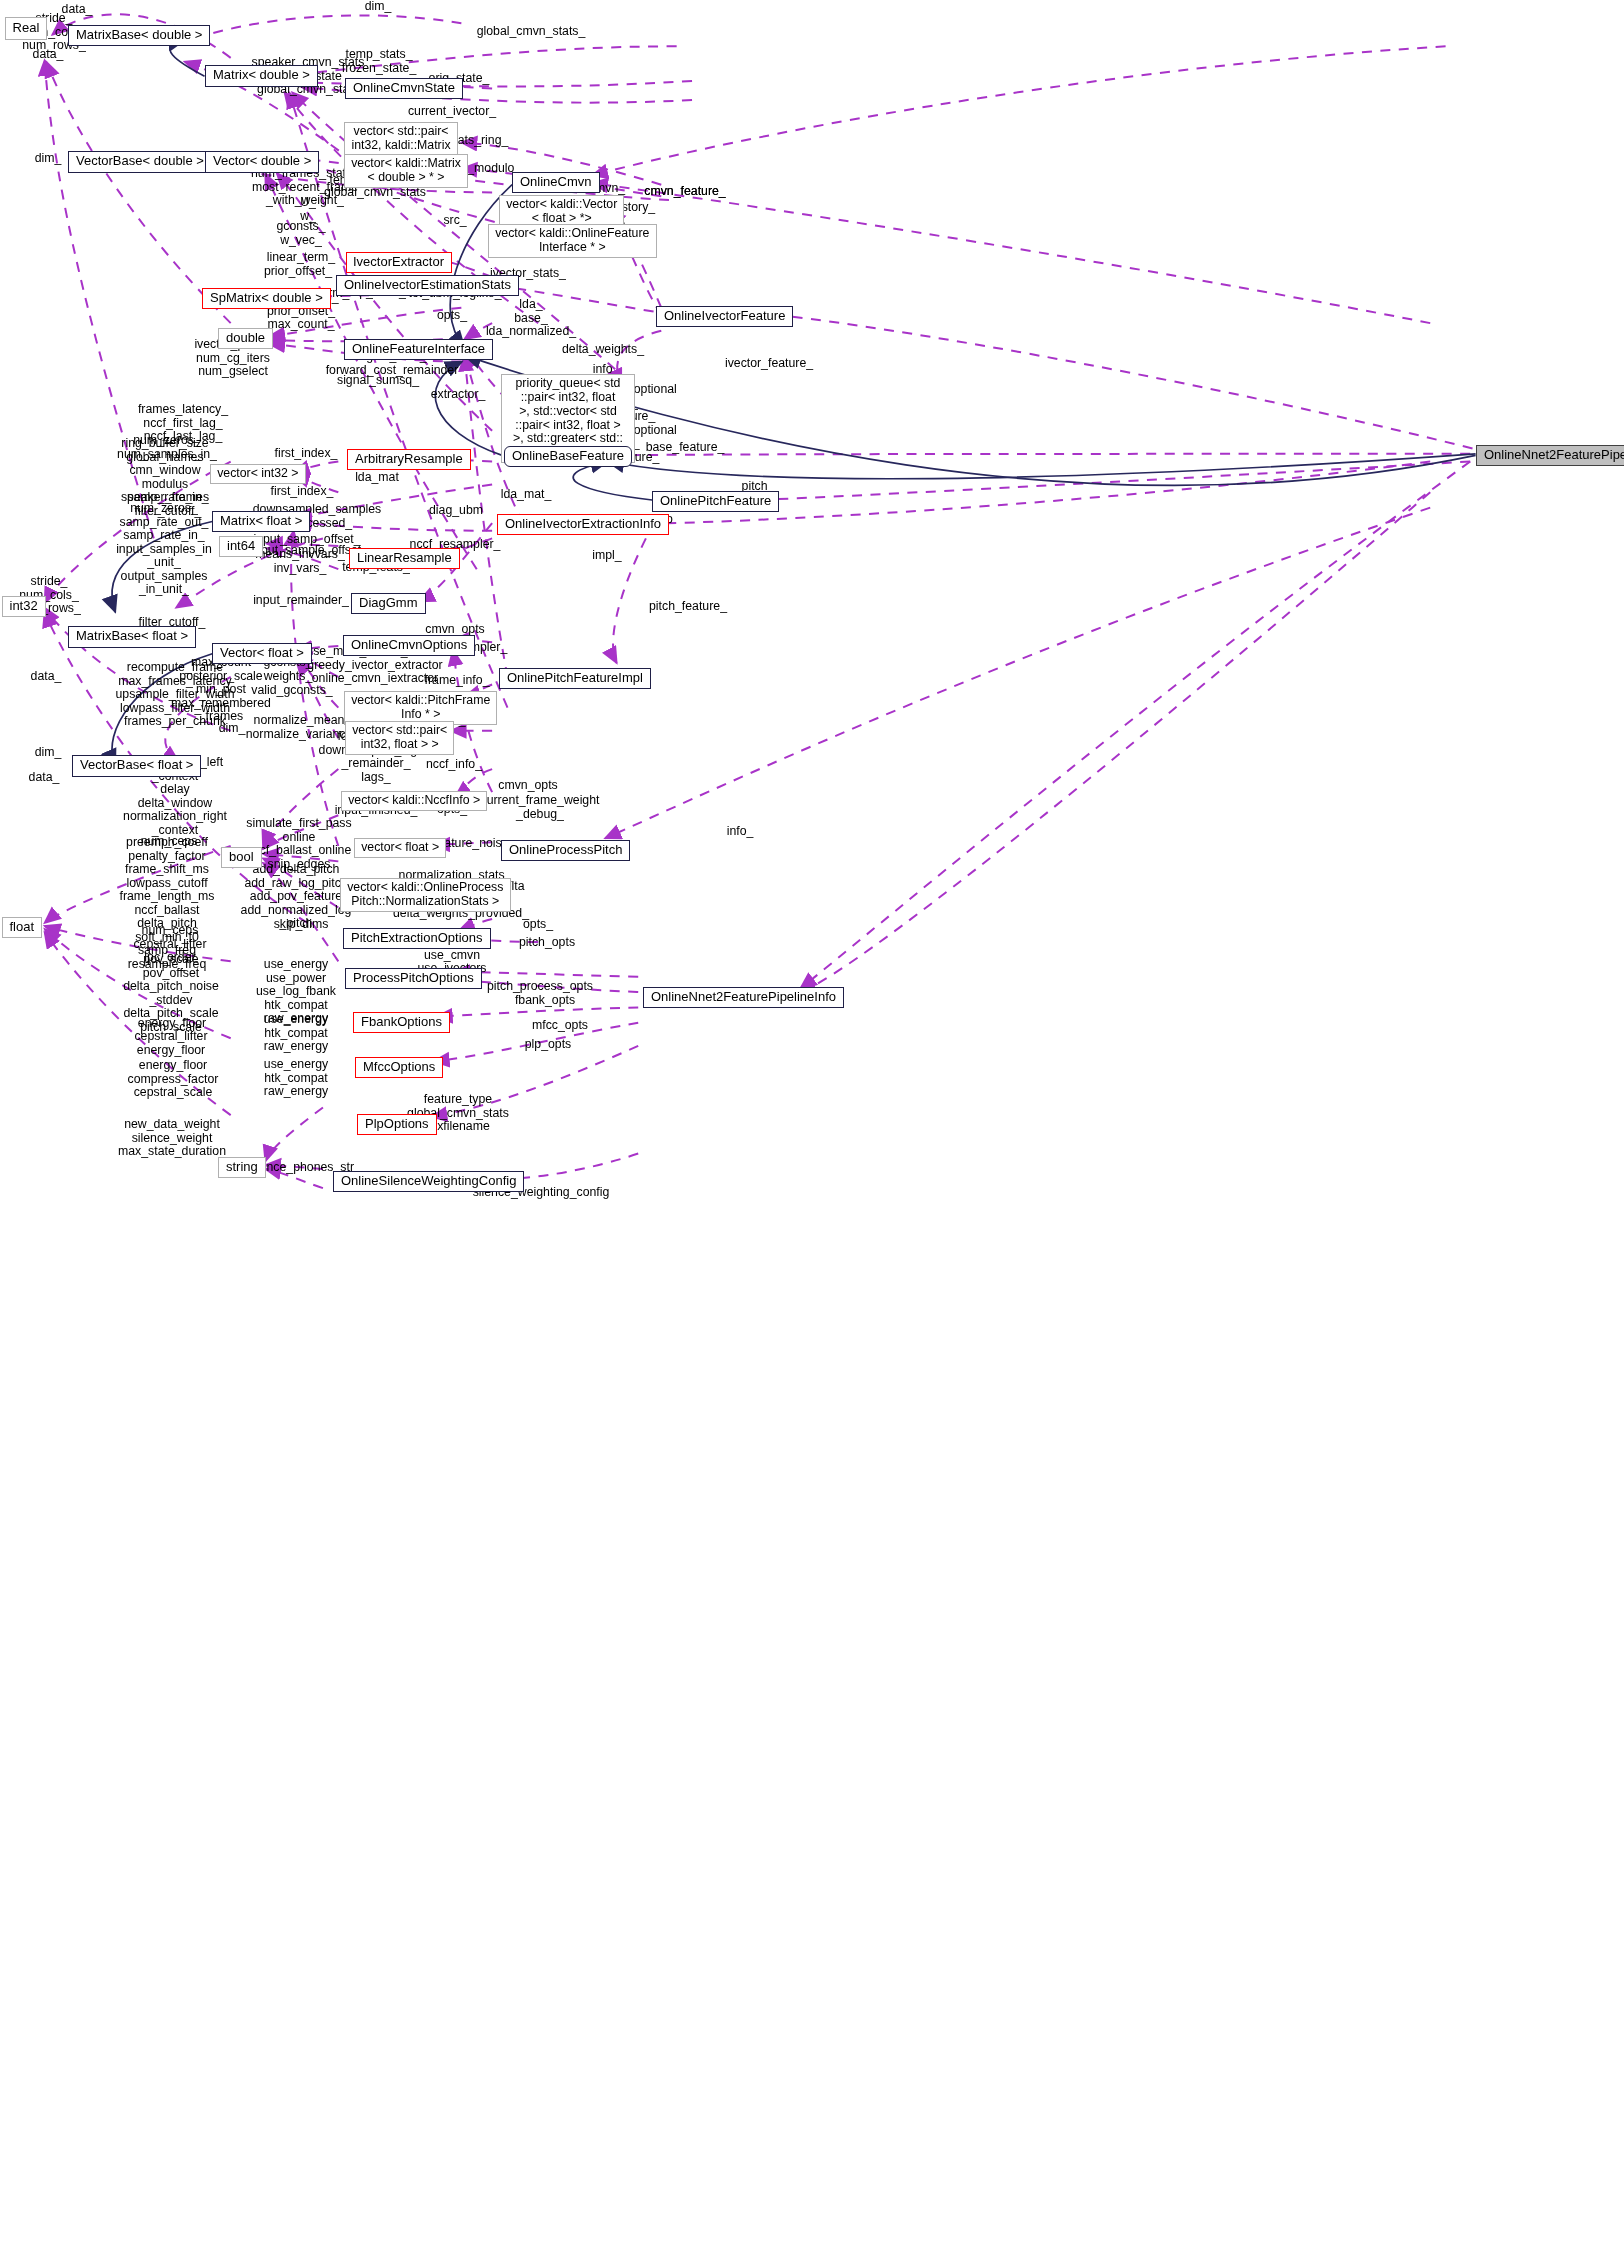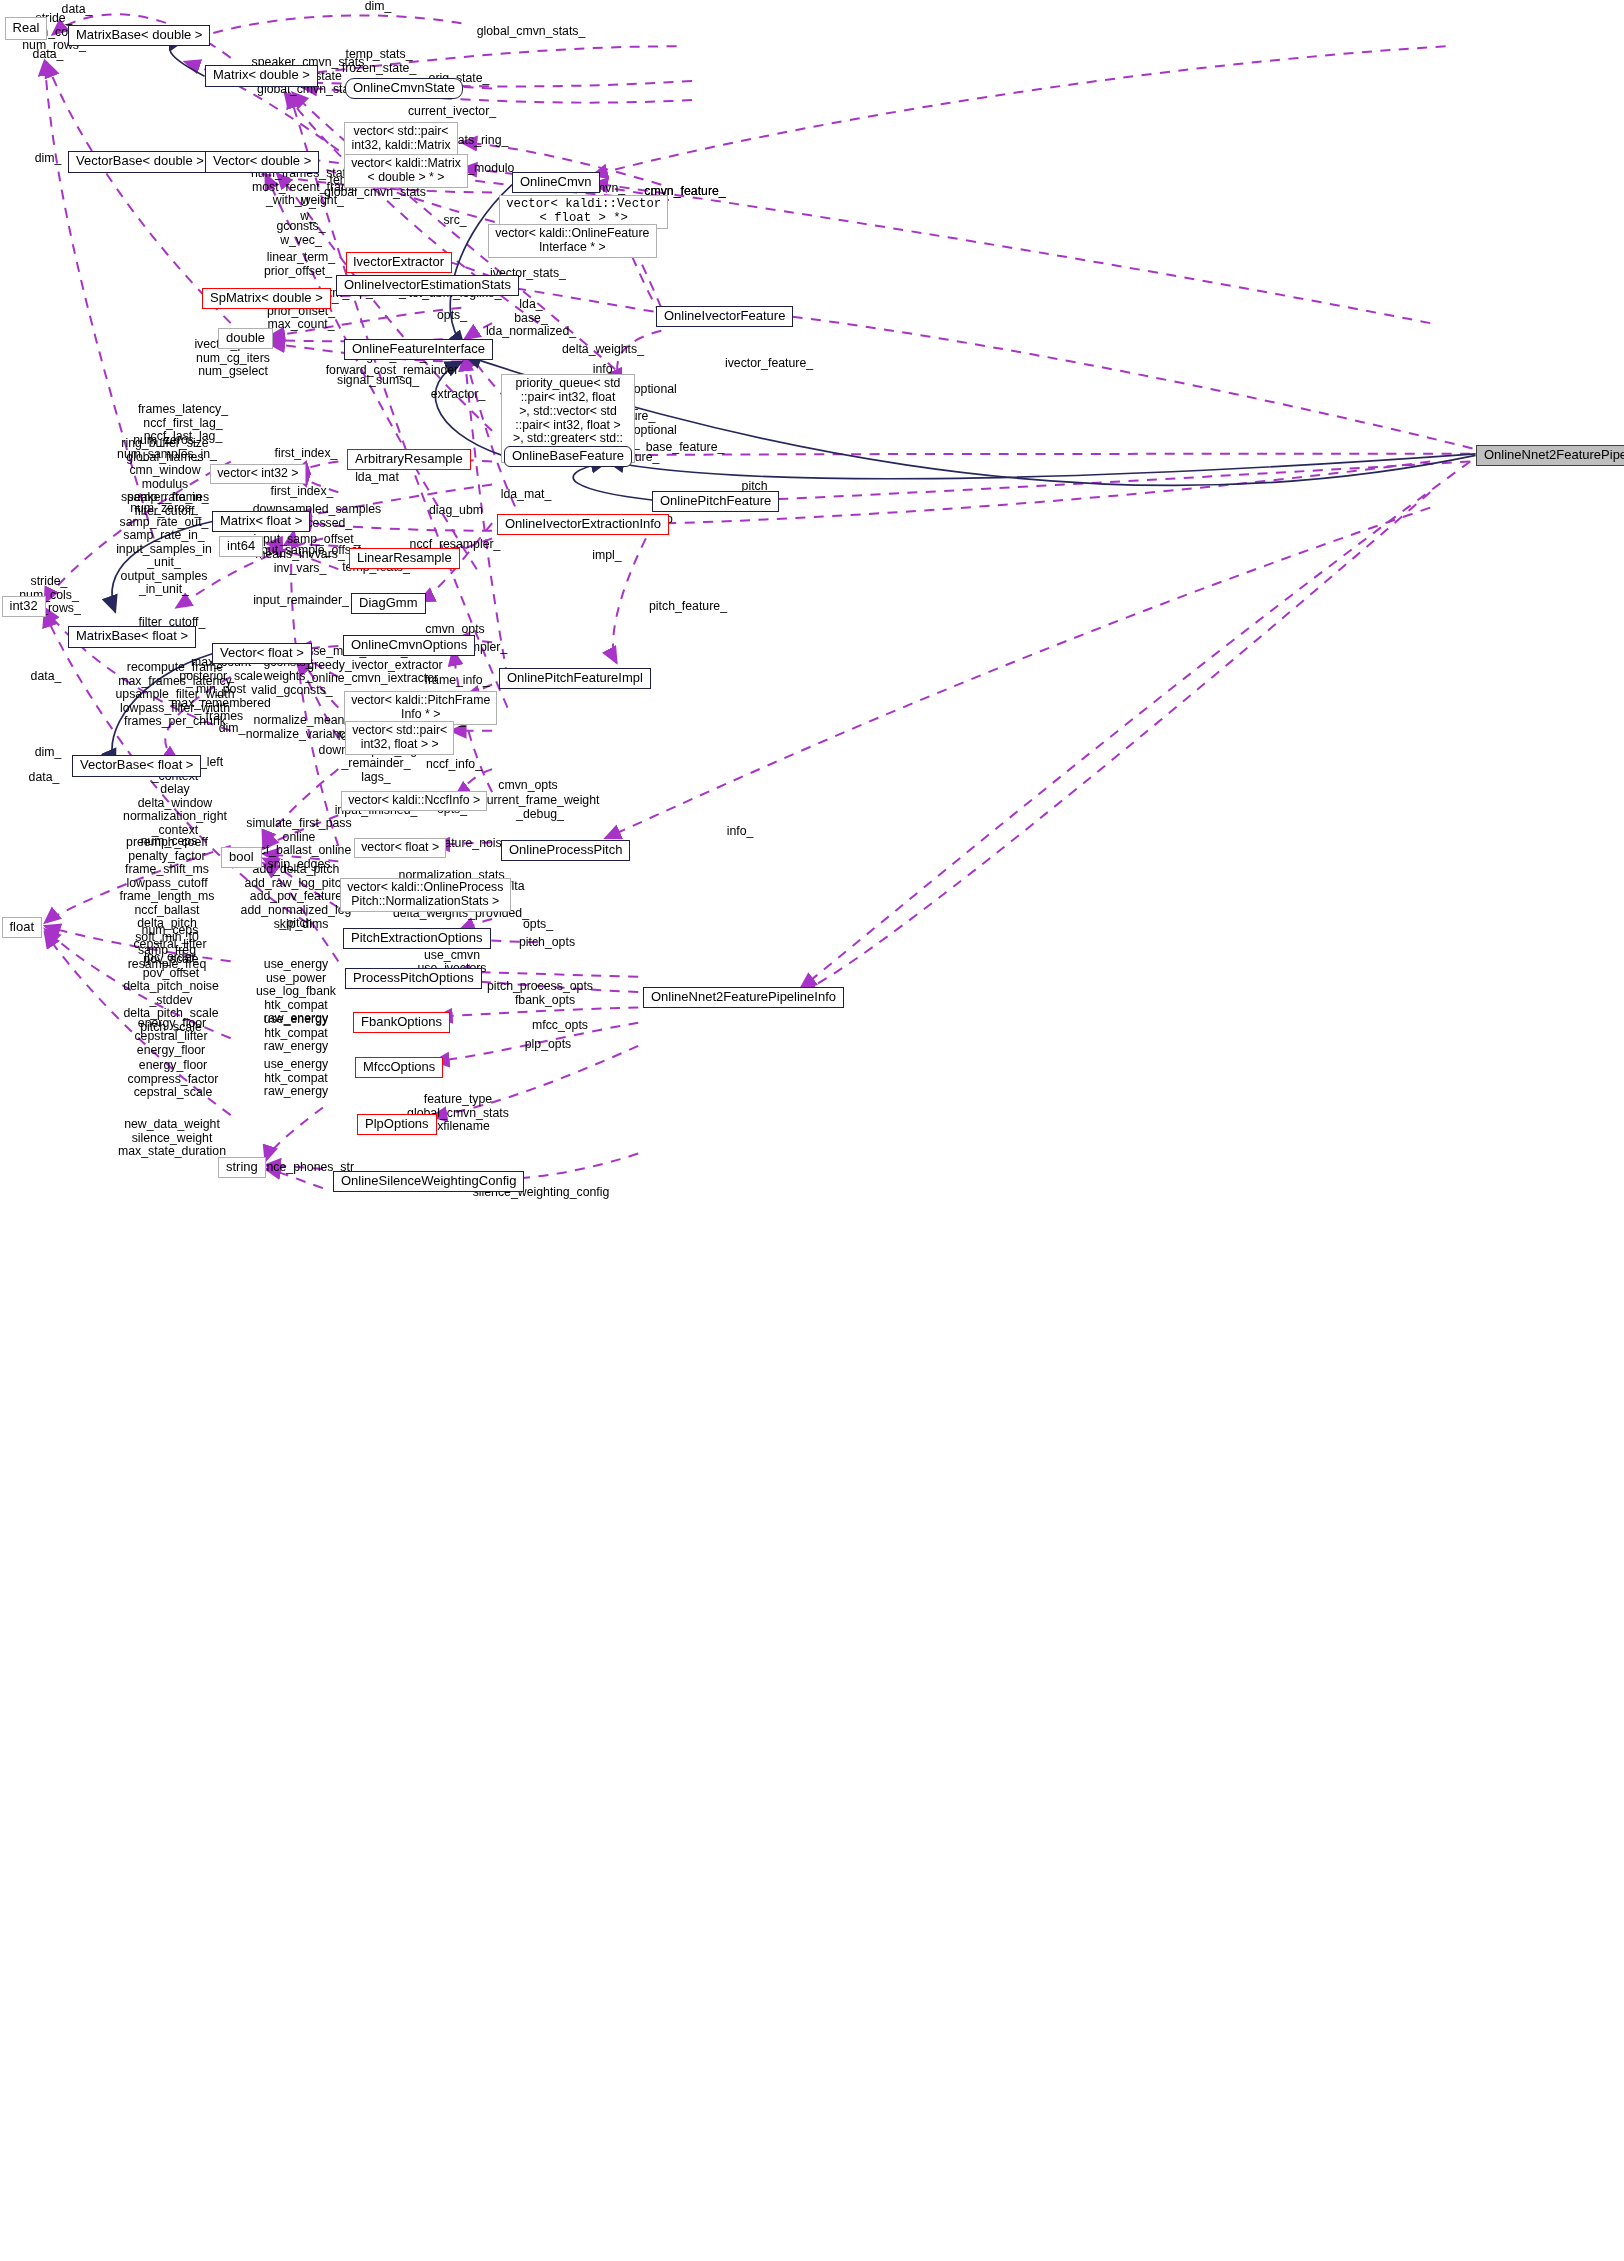--- a/index.html
+++ b/index.html
@@ -189,30 +189,30 @@
       <path d="M 848,650 C 760,640 700,620 790,600"></path>
       <path d="M 1919,590 C 1500,620 1000,640 790,600"></path>
       <path d="M 1919,592 C 1400,700 900,560 604,462"></path>
       <path d="M 666,240 C 600,300 560,400 604,452"></path>
     </g>
   </svg>
 
 <div class="node prim" style="left: 4.6px; top: 17px; min-width: 40px; min-height: 23px;">Real</div>
     <div class="node cls" style="left: 68px; top: 24.6px; min-width: 112px; min-height: 21.5px;">MatrixBase&lt; double &gt;</div>
     <div class="node cls" style="left: 205px; top: 65px; min-width: 90px; min-height: 21.5px;">Matrix&lt; double &gt;</div>
-    <div class="node cls" style="left: 345px; top: 78px; min-width: 91px; min-height: 20px; border-radius: 9px;">OnlineCmvnState</div>
+    <div class="node cls" style="left: 345px; top: 78px; min-width: 91px; min-height: 20px;">OnlineCmvnState</div>
     <div class="node cls" style="left: 68px; top: 151px; min-width: 112px; min-height: 21.5px;">VectorBase&lt; double &gt;</div>
     <div class="node cls" style="left: 205px; top: 151px; min-width: 90px; min-height: 21.5px;">Vector&lt; double &gt;</div>
     <div class="node tmpl" style="left: 344px; top: 122px; min-width: 114px; min-height: 41px;">vector&lt; std::pair&lt;
 int32, kaldi::Matrix
 &lt; double &gt; &gt; &gt;</div>
     <div class="node tmpl" style="left: 344px; top: 154px; min-width: 114px; min-height: 29px;">vector&lt; kaldi::Matrix
 &lt; double &gt; * &gt;</div>
     <div class="node cls" style="left: 512px; top: 172px; min-width: 75px; min-height: 20px;">OnlineCmvn</div>
-    <div class="node tmpl" style="left: 499px; top: 195px; min-width: 106px; min-height: 29px; font-family: Liberation Mono, monospace;">vector&lt; kaldi::Vector
+    <div class="node tmpl" style="left: 499px; top: 195px; min-width: 106px; min-height: 29px;">vector&lt; kaldi::Vector
 &lt; float &gt; *&gt;</div>
     <div class="node tmpl" style="left: 488px; top: 224px; min-width: 131px; min-height: 29px;">vector&lt; kaldi::OnlineFeature
 Interface * &gt;</div>
     <div class="node redbox" style="left: 346px; top: 252px; min-width: 83px; min-height: 20px; padding-left: 6px;">IvectorExtractor</div>
     <div class="node cls" style="left: 336px; top: 275px; min-width: 138px; min-height: 20px;">OnlineIvectorEstimationStats</div>
     <div class="node redbox" style="left: 202px; top: 288px; min-width: 97px; min-height: 20px;">SpMatrix&lt; double &gt;</div>
     <div class="node cls" style="left: 656px; top: 306px; min-width: 108px; min-height: 20px;">OnlineIvectorFeature</div>
     <div class="node prim" style="left: 218px; top: 328px; min-width: 48px; min-height: 20px;">double</div>
     <div class="node cls" style="left: 344px; top: 339px; min-width: 117px; min-height: 20px;">OnlineFeatureInterface</div>
     <div class="node tmpl" style="left: 501px; top: 374px; min-width: 117px; min-height: 66px;">priority_queue&lt; std

